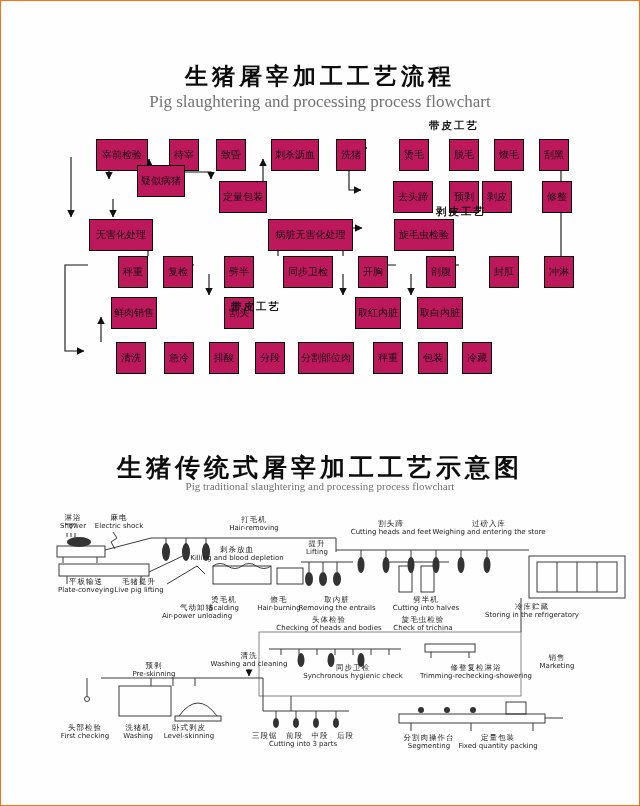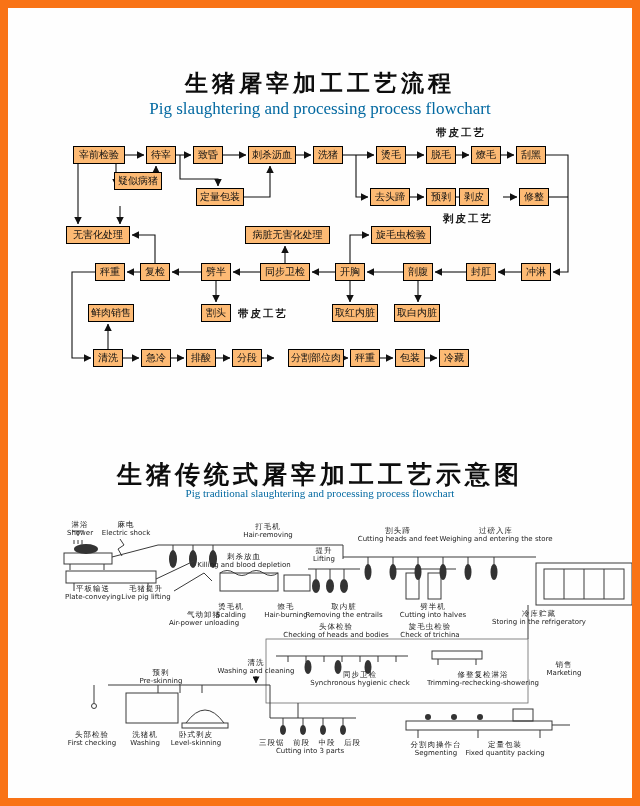--- a/index.html
+++ b/index.html
@@ -1,31 +1,31 @@
 <!DOCTYPE html>
 <html><head>
 <meta charset="utf-8">
 <style>
   html,body{margin:0;padding:0;background:#d9d9d9;}
   .page{position:relative;width:640px;height:806px;margin:0 auto;background:#fefefe;
-        border:8px solid #f97316;box-sizing:border-box;overflow:hidden;
+        border:1px solid #f97316;box-sizing:border-box;overflow:hidden;
         font-family:"DejaVu Sans",sans-serif;color:#111;}
   .tz{position:absolute;left:0;right:0;text-align:center;font-weight:bold;
       letter-spacing:4px;color:#0d0d0d;}
   .tz1{top:60px;font-size:23px;}
   .tz2{top:450px;font-size:25px;}
   .te{position:absolute;left:0;right:0;text-align:center;
-      font-family:"Liberation Serif",serif;color:#0369a1;}
+      font-family:"Liberation Serif",serif;color:#737373;}
   .te1{top:91px;font-size:17px;}
   .te2{top:479px;font-size:11px;}
   .flow{position:absolute;left:0;top:116px;width:640px;height:262px;}
   .flow svg{position:absolute;left:0;top:0;}
-  .nb{position:absolute;height:18px;box-sizing:border-box;border:1px solid #000;
-      background:#fdba74;display:flex;align-items:center;justify-content:center;
-      font-size:10px;line-height:1;white-space:nowrap;}
+  .nb{position:absolute;height:32px;box-sizing:border-box;border:1px solid #000;
+      background:#be185d;display:flex;align-items:center;justify-content:center;
+      font-size:10px;line-height:1;white-space:nowrap;margin-left:30px;}
   .ann{position:absolute;font-size:10.5px;font-weight:bold;white-space:nowrap;
        letter-spacing:2px;}
   .schem{position:absolute;left:0;top:505px;width:640px;height:298px;}
   .schem svg{position:absolute;left:0;top:0;}
   .sl{position:absolute;transform:translateX(-50%);display:flex;flex-direction:column;
       align-items:center;text-align:center;white-space:nowrap;}
   .sl .zh{font-size:7.5px;line-height:8px;letter-spacing:1px;color:#1a1a1a;}
   .sl .en{font-size:7px;line-height:8px;color:#222;}
 </style>
 </head>
@@ -116,21 +116,21 @@
     <div class="nb" style="left:458px;top:139px;width:30px">封肛</div>
     <div class="nb" style="left:513px;top:139px;width:30px">冲淋</div>
     <div class="nb" style="left:80px;top:180px;width:46px">鲜肉销售</div>
     <div class="nb" style="left:193px;top:180px;width:30px">割头</div>
     <div class="nb" style="left:324px;top:180px;width:46px">取红内脏</div>
     <div class="nb" style="left:386px;top:180px;width:46px">取白内脏</div>
     <div class="nb" style="left:85px;top:225px;width:30px">清洗</div>
     <div class="nb" style="left:133px;top:225px;width:30px">急冷</div>
     <div class="nb" style="left:178px;top:225px;width:30px">排酸</div>
     <div class="nb" style="left:224px;top:225px;width:30px">分段</div>
-    <div class="nb" style="left:280px;top:225px;width:56px">分割部位肉</div>
+    <div class="nb" style="left:267px;top:225px;width:56px">分割部位肉</div>
     <div class="nb" style="left:342px;top:225px;width:30px">秤重</div>
     <div class="nb" style="left:387px;top:225px;width:30px">包装</div>
     <div class="nb" style="left:431px;top:225px;width:30px">冷藏</div>
 
     <div class="ann" style="left:428px;top:2px">带皮工艺</div>
     <div class="ann" style="left:435px;top:88px">剥皮工艺</div>
     <div class="ann" style="left:230px;top:183px">带皮工艺</div>
   </div>
 
   <div class="tz tz2">生猪传统式屠宰加工工艺示意图</div>
@@ -247,21 +247,21 @@
     </svg>
 
     <div class="sl" style="left:72px;top:8px">
         <span class="zh">淋浴</span>
         <span class="en">Shower</span>
       </div>
     <div class="sl" style="left:118px;top:8px">
         <span class="zh">麻电</span>
         <span class="en">Electric shock</span>
       </div>
-    <div class="sl" style="left:260px;top:10px">
+    <div class="sl" style="left:253px;top:10px">
         <span class="zh">打毛机</span>
         <span class="en">Hair-removing</span>
       </div>
     <div class="sl" style="left:236px;top:40px">
         <span class="zh">刺杀放血</span>
         <span class="en">Killing and blood depletion</span>
       </div>
     <div class="sl" style="left:316px;top:34px">
         <span class="zh">提升</span>
         <span class="en">Lifting</span>

